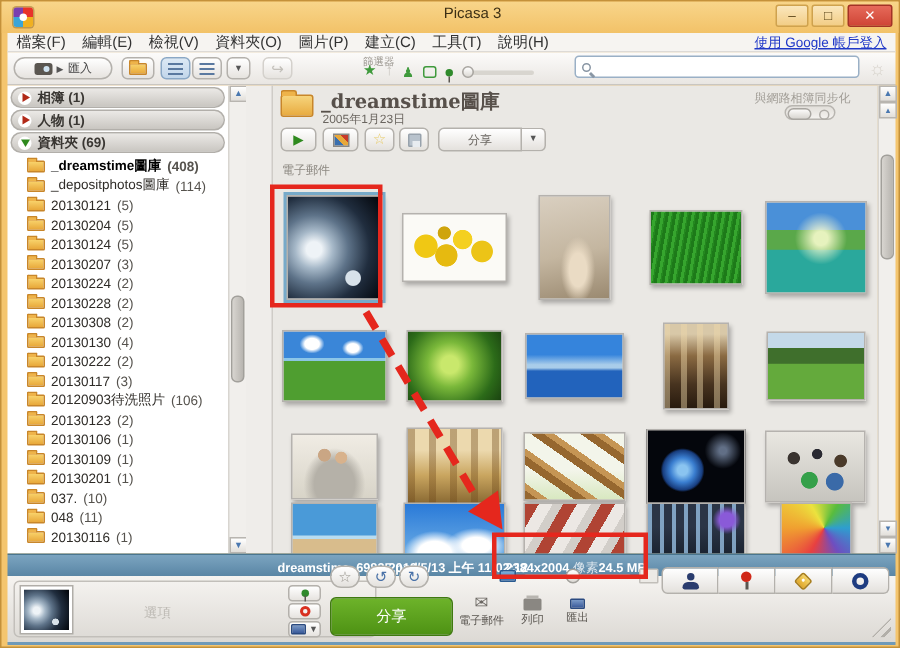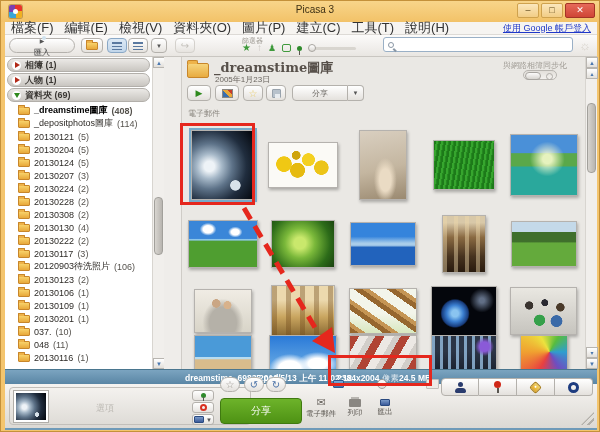--- a/index.html
+++ b/index.html
@@ -14,29 +14,29 @@
     box-shadow:0 0 0 1px rgba(120,80,20,.4);}
   .app-icon::after{content:'';position:absolute;left:4px;top:4px;width:5px;height:5px;border-radius:50%;background:#fff;}
   .win-title{position:absolute;left:0;right:0;top:3px;text-align:center;font-size:10px;color:#3c2f14;padding-left:28px;}
   .win-controls{position:absolute;right:6px;top:2px;display:flex;gap:2px;}
   .wbtn{width:22px;height:15px;font-size:9px;line-height:13px;text-align:center;color:#5a4418;
     background:linear-gradient(#fbe7bd,#f2cd86);border:1px solid #cfa24e;border-radius:2px;}
   .wbtn.close{width:30px;background:linear-gradient(#e66a5a,#cf4536);color:#fff;border-color:#a33326;}
   
   .menubar{position:absolute;left:4px;top:21px;width:592px;height:13px;background:#f6f4f1;
     border-bottom:1px solid #dddad6;display:flex;align-items:center;padding:0 6px;}
-  .menu-item{font-size:13px;color:#333;margin-right:11px;white-space:nowrap;}
+  .menu-item{font-size:10px;color:#333;margin-right:11px;white-space:nowrap;}
   .signin{margin-left:auto;font-size:9px;color:#2038c8;text-decoration:underline;white-space:nowrap;}
   
   .toolbar{position:absolute;left:4px;top:34px;width:592px;height:22px;
     background:linear-gradient(#fcfbfa,#e9e6e2);border-bottom:1px solid #c9c6c1;}
   .tb-btn{position:absolute;height:15px;background:linear-gradient(#ffffff,#e6e3df);
     border:1px solid #b4b1ac;border-radius:8px;display:flex;align-items:center;justify-content:center;
     font-size:8px;color:#444;}
-  .import-btn{left:4px;top:3px;width:66px;gap:3px;border-radius:8px;flex-direction:column;}
+  .import-btn{left:4px;top:3px;width:66px;gap:3px;border-radius:8px;}
   .cam-ico{width:12px;height:8px;background:#5a5650;border-radius:2px;position:relative;}
   .cam-ico::after{content:'';position:absolute;right:2px;top:2px;width:4px;height:4px;border-radius:50%;background:#cfe2ef;}
   .addfolder-btn{left:76px;top:3px;width:22px;border-radius:4px;}
   .view-btn{top:3px;width:20px;border-radius:4px;}
   .view-btn.v1{left:102px;background:linear-gradient(#dce9f5,#c2d6ea);border-color:#8aa8c6;}
   .view-btn.v2{left:123px;}
   .bars{width:10px;height:8px;background:repeating-linear-gradient(#5a79a0 0 1.5px,transparent 1.5px 3.5px);}
   .drop-btn{left:146px;top:3px;width:16px;border-radius:4px;}
   .back-btn{left:170px;top:3px;width:20px;border-radius:4px;color:#c2bfb9;font-size:10px;border-color:#d4d1cc;}
   .caret{font-size:6px;color:#555;}

